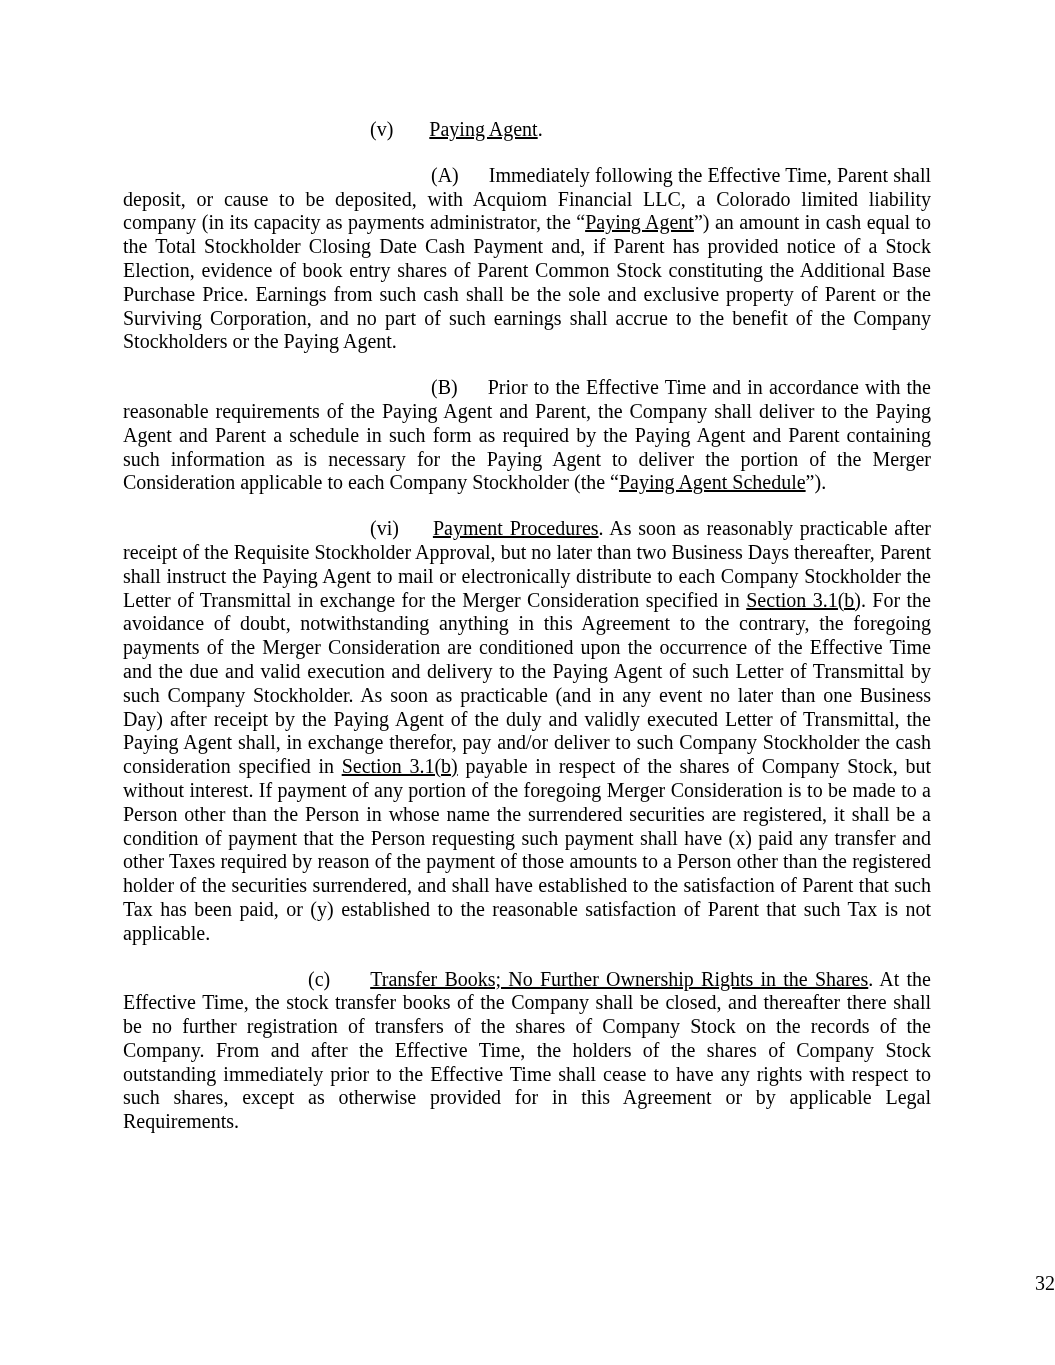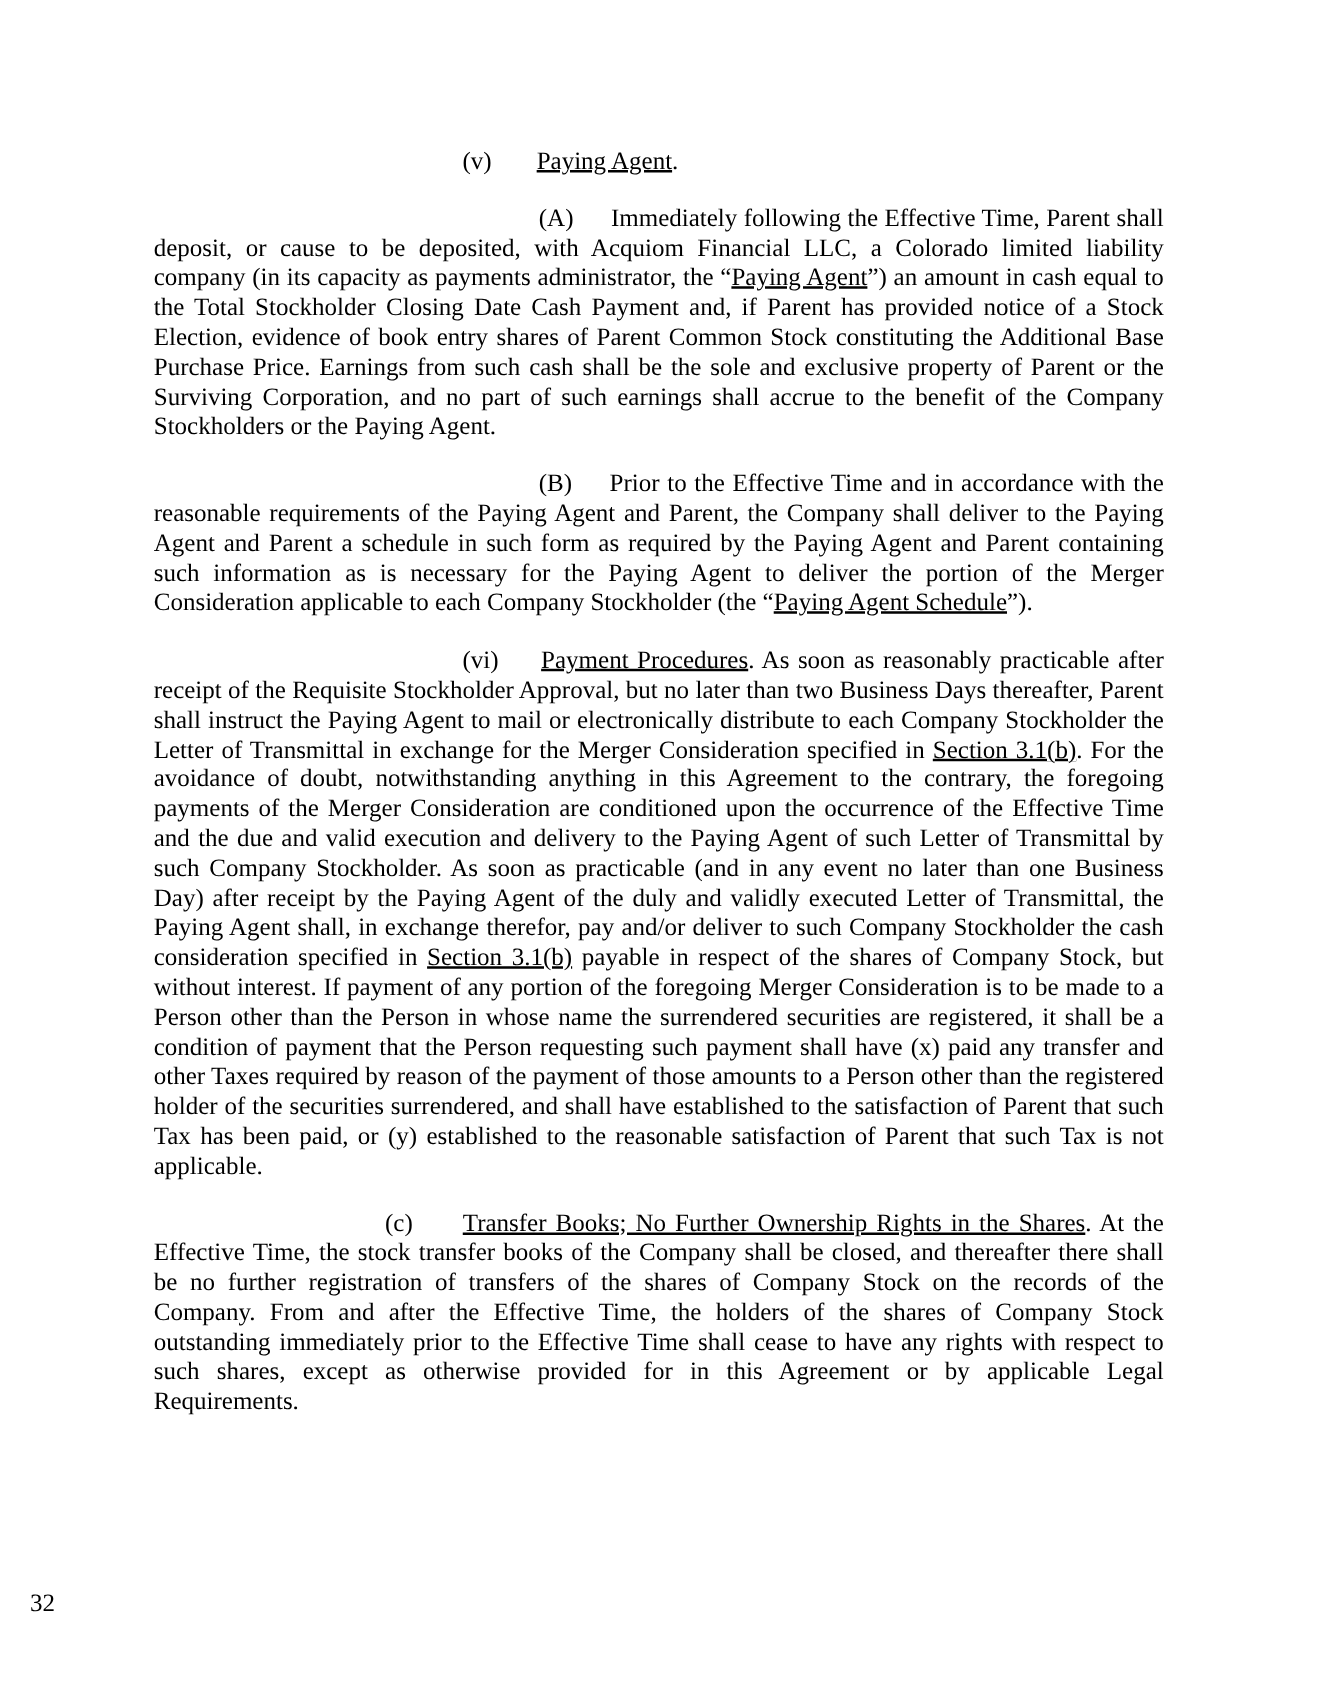--- a/index.html
+++ b/index.html
@@ -33,21 +33,21 @@
     height: 1px;
   }
   span.u {
     text-decoration: underline;
   }
   .page-number {
     position: absolute;
     left: 0;
     right: 0;
     top: 1272px;
-    text-align: left;
+    text-align: right;
     margin-left: 24px;
   }
 </style>
 </head>
 <body>
 
 <div class="page">
   <div class="content">
       <p class="para" style="text-indent: 247px;"><span class="">(v)</span><span class="tab" style="width: 36px;"></span><span class="u">Paying Agent</span><span class="">.</span></p>
       <p class="para" style="text-indent: 308px;"><span class="">(A)</span><span class="tab" style="width: 30px;"></span><span class="">Immediately following the Effective Time, Parent shall deposit, or cause to be deposited, with Acquiom Financial LLC, a Colorado limited liability company (in its capacity as payments administrator, the “</span><span class="u">Paying Agent</span><span class="">”) an amount in cash equal to the Total Stockholder Closing Date Cash Payment and, if Parent has provided notice of a Stock Election, evidence of book entry shares of Parent Common Stock constituting the Additional Base Purchase Price.  Earnings from such cash shall be the sole and exclusive property of Parent or the Surviving Corporation, and no part of such earnings shall accrue to the benefit of the Company Stockholders or the Paying Agent.</span></p>

